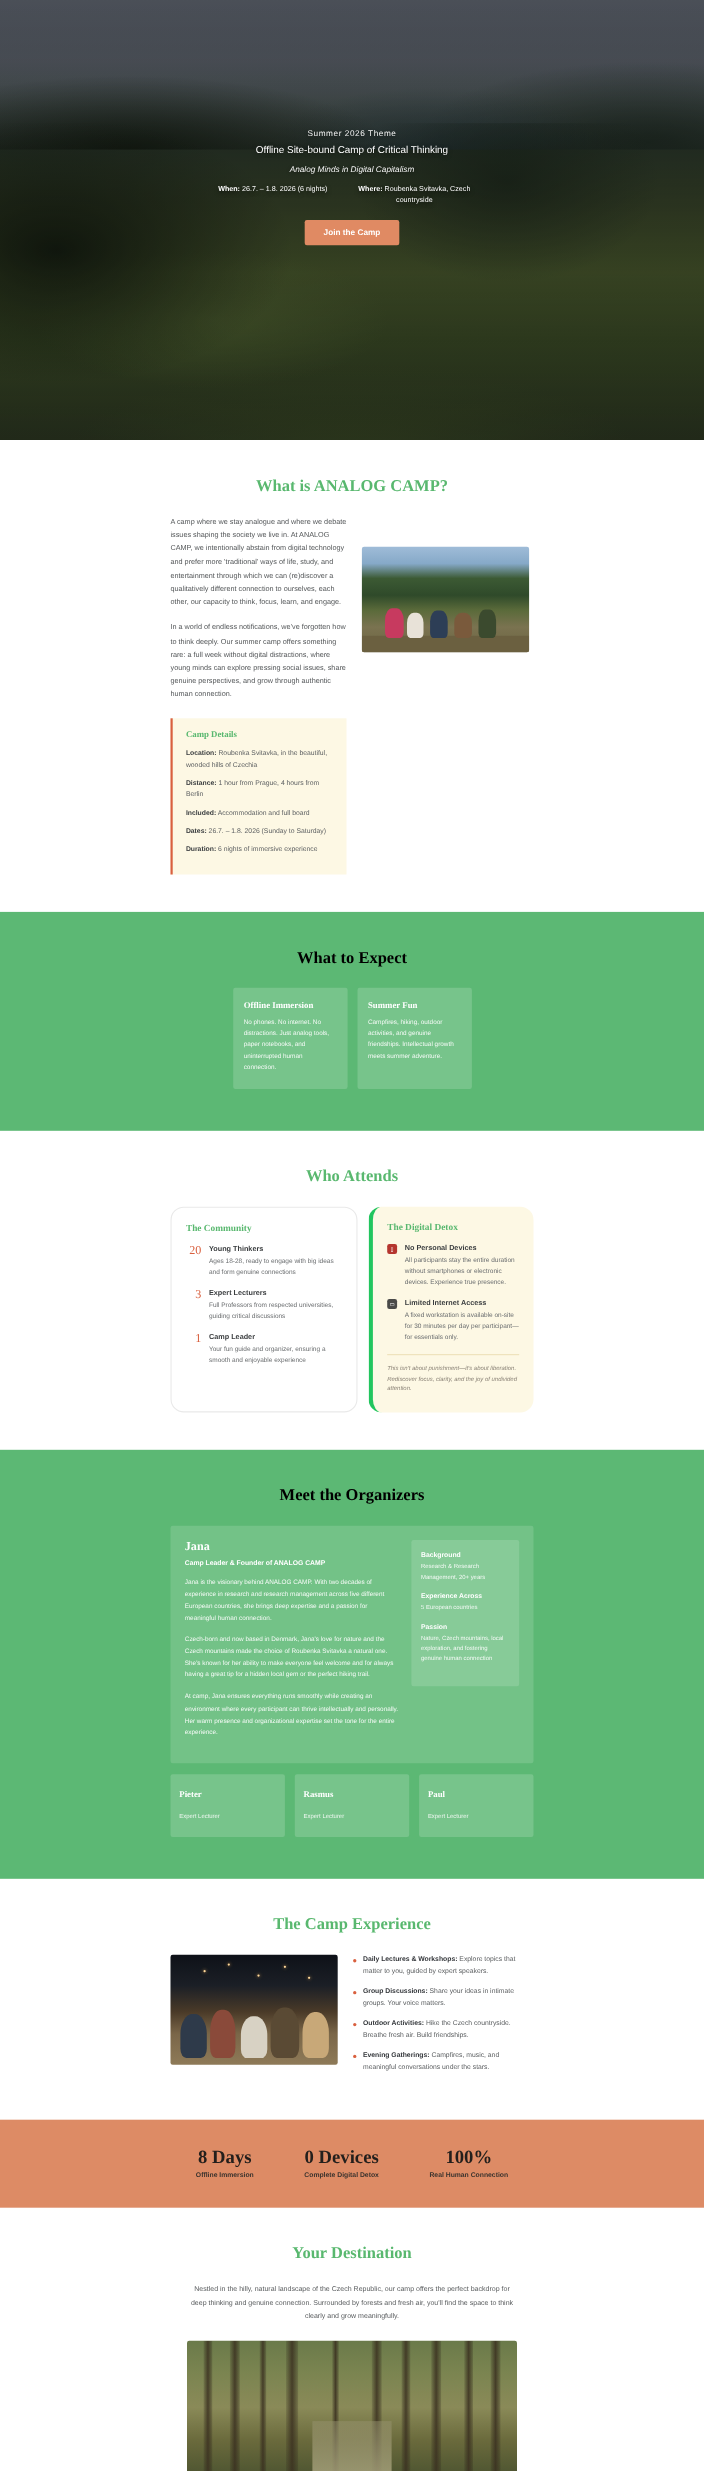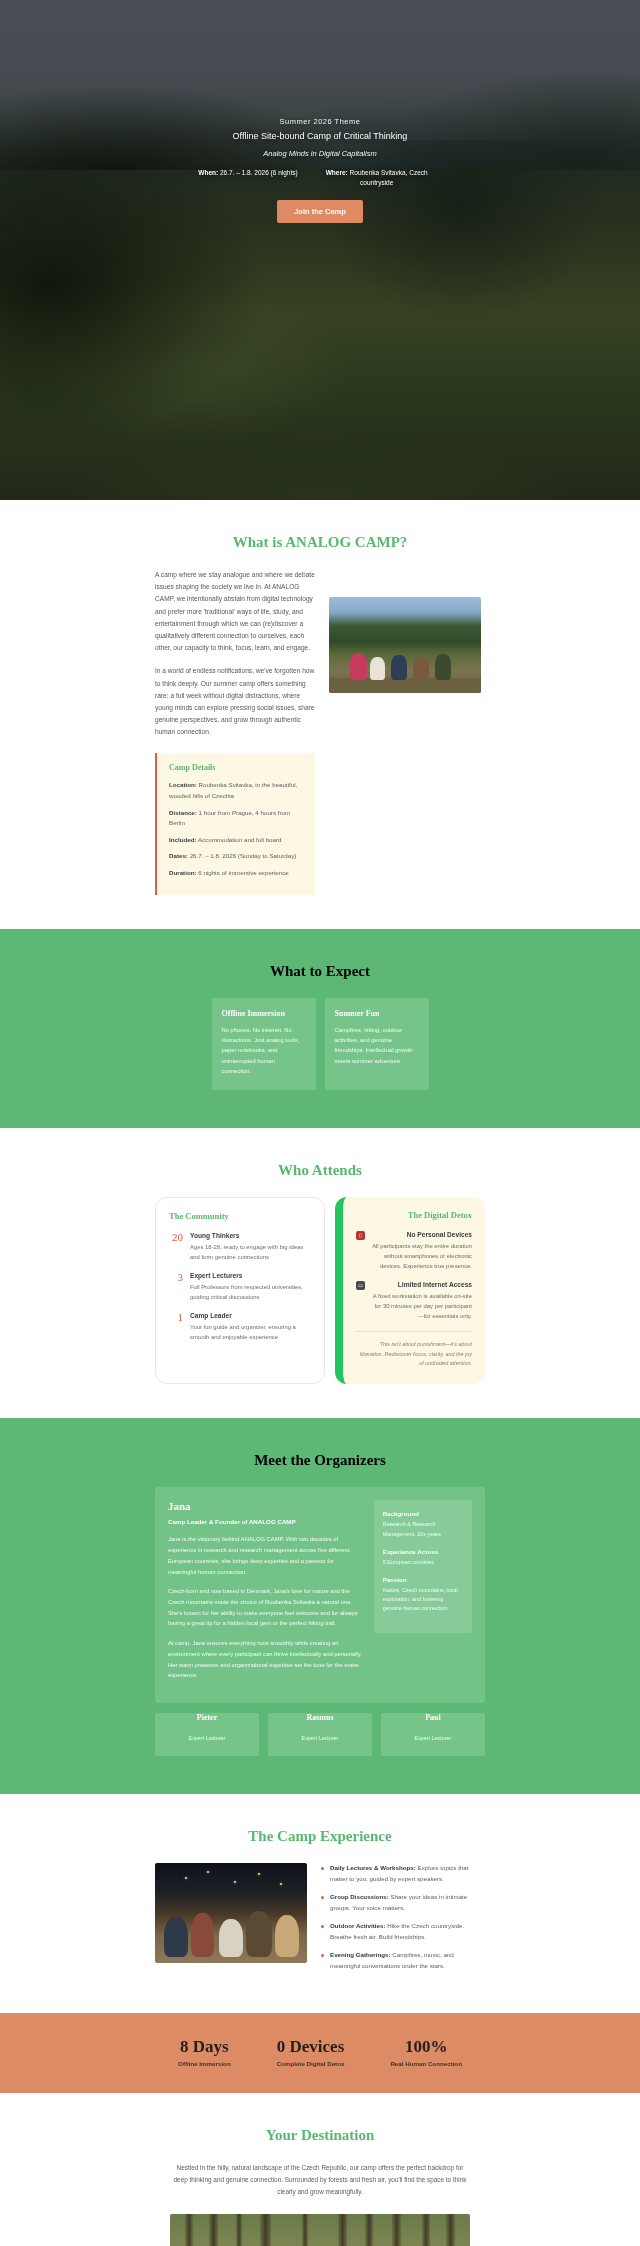--- a/index.html
+++ b/index.html
@@ -7,21 +7,21 @@
     width: 640px;
     font-family: "Liberation Sans", sans-serif;
     background: #ffffff;
     color: #3a3a3a;
     -webkit-font-smoothing: antialiased;
   }
 
   
   .hero {
     position: relative;
-    height: 500px;
+    height: 400px;
     overflow: hidden;
     background: #2b3228;
   }
   .hero-bg {
     position: absolute; inset: 0;
     background:
       linear-gradient(to bottom, #4a4f58 0%, #5a6068 14%, #4d5a55 22%, #2d3a2c 34%, #3d4a2c 48%, #4a5a2e 62%, #3a4a26 78%, #2a3420 100%);
   }
   .hero-bg::before {
     content:"";
@@ -128,21 +128,21 @@
   .expect { background: #5cb874; padding: 34px 0 38px; }
   .cards3 { display: flex; gap: 9px; justify-content: center; }
   .ecard { width: 104px; background: rgba(255,255,255,.17); padding: 11px 10px 14px; border-radius: 2px; }
   .ecard h3 { font-family:"Liberation Serif", serif; font-size: 8px; color:#fff; margin-bottom: 7px; font-weight:700; }
   .ecard p { font-size: 5.8px; line-height: 1.75; color: rgba(255,255,255,.92); }
 
   
   .who-grid { display: flex; gap: 10px; }
   .wcard { padding: 13px 13px 16px; border-radius: 12px; }
   .wcard.left { width: 170px; background:#fff; border:1px solid #e9e9e9; }
-  .wcard.right { width: 150px; background:#fdf8e4; border-left:8px solid #22c55e;text-align:right; }
+  .wcard.right { width: 150px; background:#fdf8e4; border-left:4px solid #22c55e; }
   .wcard h3 { font-family:"Liberation Serif", serif; font-size: 8.5px; color:#59b86f; margin-bottom: 11px; font-weight:700; }
   .wrow { display:flex; gap:7px; margin-bottom: 10px; }
   .wnum { font-family:"Liberation Serif", serif; font-size: 11px; color:#d9603f; line-height:1; width:14px; text-align:right; flex:none; }
   .wrow h4 { font-size: 6.6px; color:#3a3d3f; margin-bottom: 3px; font-weight:700; }
   .wrow p { font-size: 5.9px; line-height: 1.7; color:#6a6d6f; }
   .dicon { width: 9px; height: 9px; flex:none; border-radius:2px; display:flex; align-items:center; justify-content:center; font-size:5px; color:#fff; }
   .dicon.phone { background:#b5362e; }
   .dicon.laptop { background:#4a4a48; }
   .dnote { font-size: 5.4px; font-style: italic; line-height:1.75; color:#8a8276; border-top:1px solid #eee0b8; padding-top:8px; margin-top:4px; }
 
@@ -150,21 +150,21 @@
   .org { background:#5cb874; padding: 34px 0 38px; }
   .org-main { display:flex; gap:10px; background: rgba(255,255,255,.14); padding: 13px; border-radius:2px; }
   .org-bio { width: 200px; }
   .org-bio h3 { font-family:"Liberation Serif", serif; font-size:11px; color:#fff; margin-bottom:6px; font-weight:700; }
   .org-bio .role { font-size:6.2px; font-weight:700; color:#fff; margin-bottom:9px; }
   .org-bio p { font-size:5.8px; line-height:1.85; color:rgba(255,255,255,.93); margin-bottom:9px; }
   .org-side { width: 100px; background: rgba(255,255,255,.15); padding: 10px 9px; border-radius:2px; height:max-content; }
   .org-side h5 { font-size:6.2px; font-weight:700; color:#fff; margin-bottom:3px; }
   .org-side p { font-size:5.4px; line-height:1.7; color:rgba(255,255,255,.9); margin-bottom:9px; }
   .org-people { display:flex; gap:9px; margin-top:10px; }
-  .pcard { width:104px; background: rgba(255,255,255,.17); padding:0 8px 12px; border-radius:2px; text-align:center; }
+  .pcard { width:104px; background: rgba(255,255,255,.17); padding:14px 8px 12px; border-radius:2px; }
   .pcard h4 { font-family:"Liberation Serif", serif; font-size:8px; color:#fff; margin-bottom:4px; font-weight:700; }
   .pcard span { font-size:5.4px; color:rgba(255,255,255,.88); }
 
   
   .exp-grid { display:flex; gap:14px; align-items:flex-start; }
   .exp-photo {
     width:152px; height:100px; border-radius:2px; overflow:hidden; position:relative;
     background: linear-gradient(to bottom,#0e1118 0%, #1b1f26 28%, #4a3a28 52%, #7a6648 72%, #8e7a58 100%);
   }
   .exp-photo .spark { position:absolute; width:2px; height:2px; background:#ffd89a; border-radius:50%; box-shadow:0 0 3px #ffb85c; }

